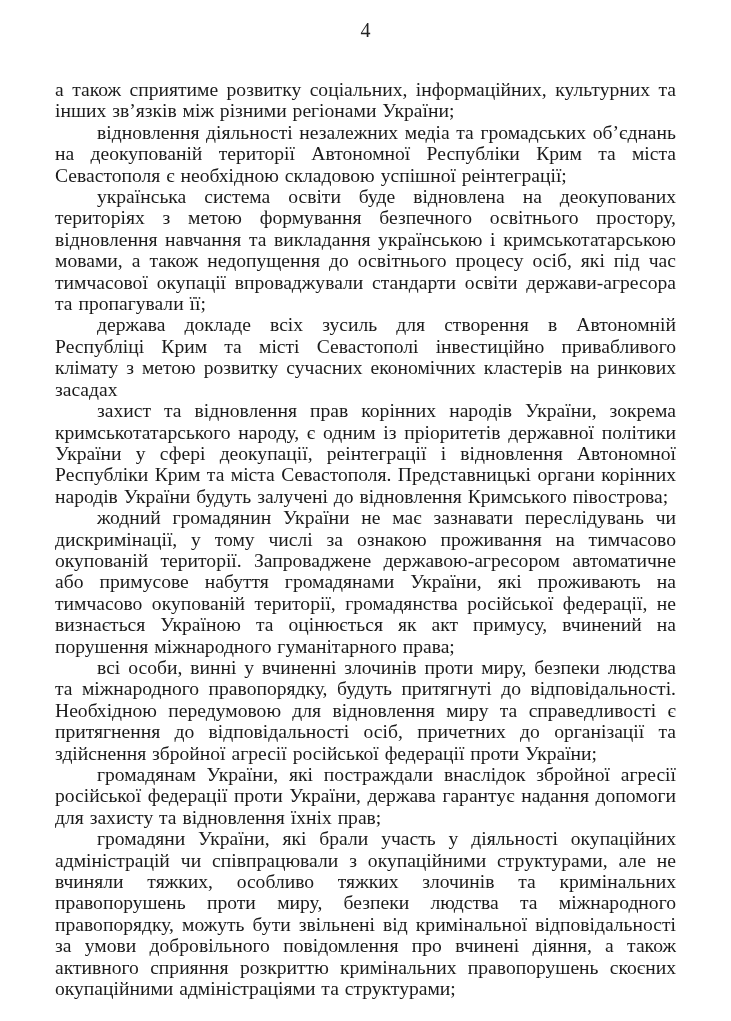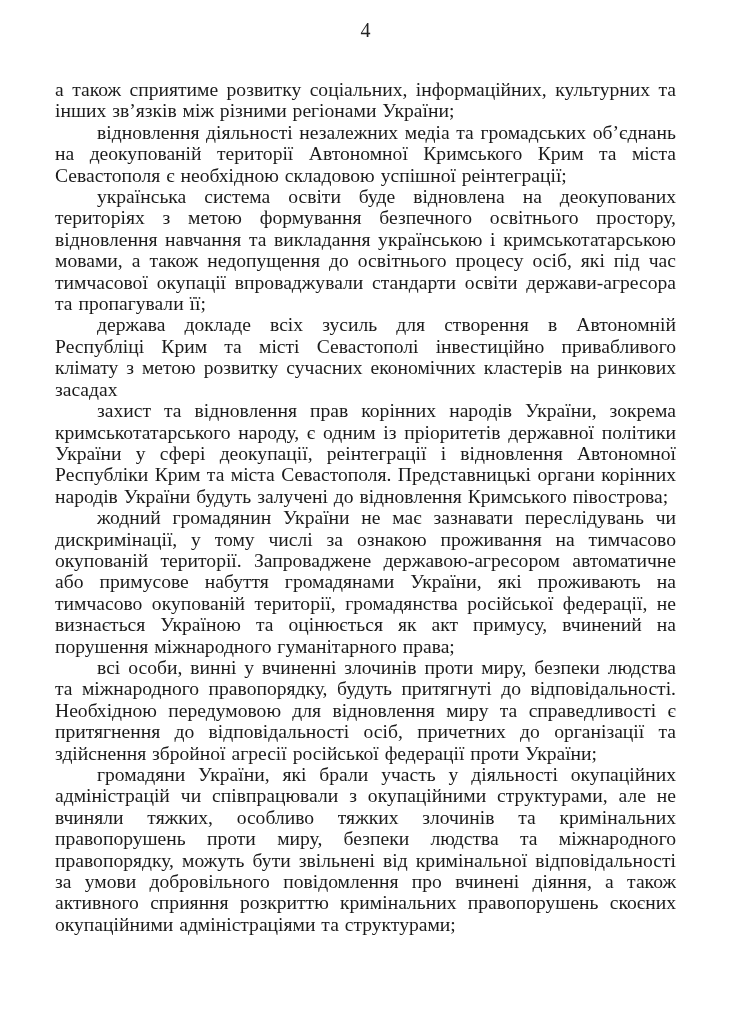--- a/index.html
+++ b/index.html
@@ -48,21 +48,22 @@
   }
 </style>
 </head>
 <body>
 
 <div class="page">
   <div class="page-number">4</div>
 
   <div class="body-text">
     <p class="continuation">а також сприятиме розвитку соціальних, інформаційних, культурних та інших зв’язків між різними регіонами України;</p>
-    <p>відновлення діяльності незалежних медіа та громадських об’єднань на деокупованій території Автономної Кримського Крим та міста Севастополя є необхідною складовою успішної реінтеграції;</p>
+    <p>відновлення діяльності незалежних медіа та громадських об’єднань на деокупованій території Автономної Республіки Крим та міста Севастополя є необхідною складовою успішної реінтеграції;</p>
     <p>українська система освіти буде відновлена на деокупованих територіях з метою формування безпечного освітнього простору, відновлення навчання та викладання українською і кримськотатарською мовами, а також недопущення до освітнього процесу осіб, які під час тимчасової окупації впроваджували стандарти освіти держави-агресора та пропагували її;</p>
     <p>держава докладе всіх зусиль для створення в Автономній Республіці Крим та місті Севастополі інвестиційно привабливого клімату з метою розвитку сучасних економічних кластерів на ринкових засадах</p>
     <p>захист та відновлення прав корінних народів України, зокрема кримськотатарського народу, є одним із пріоритетів державної політики України у сфері деокупації, реінтеграції і відновлення Автономної Республіки Крим та міста Севастополя. Представницькі органи корінних народів України будуть залучені до відновлення Кримського півострова;</p>
     <p>жодний громадянин України не має зазнавати переслідувань чи дискримінації, у тому числі за ознакою проживання на тимчасово окупованій території. Запроваджене державою-агресором автоматичне або примусове набуття громадянами України, які проживають на тимчасово окупованій території, громадянства російської федерації, не визнається Україною та оцінюється як акт примусу, вчинений на порушення міжнародного гуманітарного права;</p>
     <p>всі особи, винні у вчиненні злочинів проти миру, безпеки людства та міжнародного правопорядку, будуть притягнуті до відповідальності. Необхідною передумовою для відновлення миру та справедливості є притягнення до відповідальності осіб, причетних до організації та здійснення збройної агресії російської федерації проти України;</p>
+    <p>громадянам України, які постраждали внаслідок збройної агресії російської федерації проти України, держава гарантує надання допомоги для захисту та відновлення їхніх прав;</p>
     <p>громадяни України, які брали участь у діяльності окупаційних адміністрацій чи співпрацювали з окупаційними структурами, але не вчиняли тяжких, особливо тяжких злочинів та кримінальних правопорушень проти миру, безпеки людства та міжнародного правопорядку, можуть бути звільнені від кримінальної відповідальності за умови добровільного повідомлення про вчинені діяння, а також активного сприяння розкриттю кримінальних правопорушень скоєних окупаційними адміністраціями та структурами;</p>
   </div>
 </div>
 
 </body></html>

